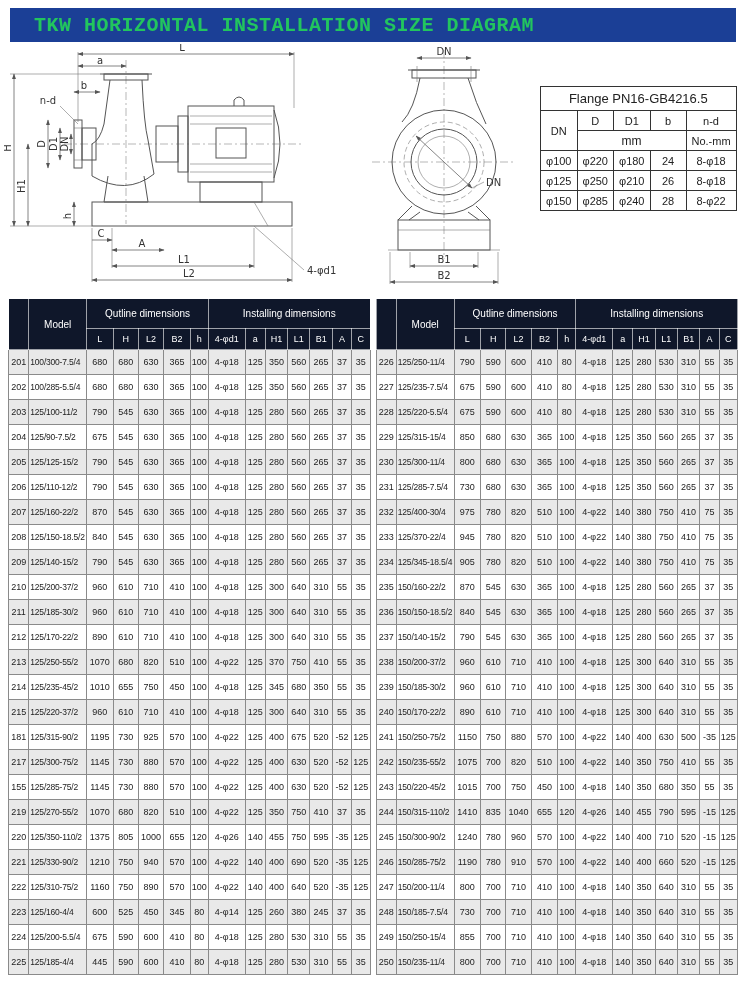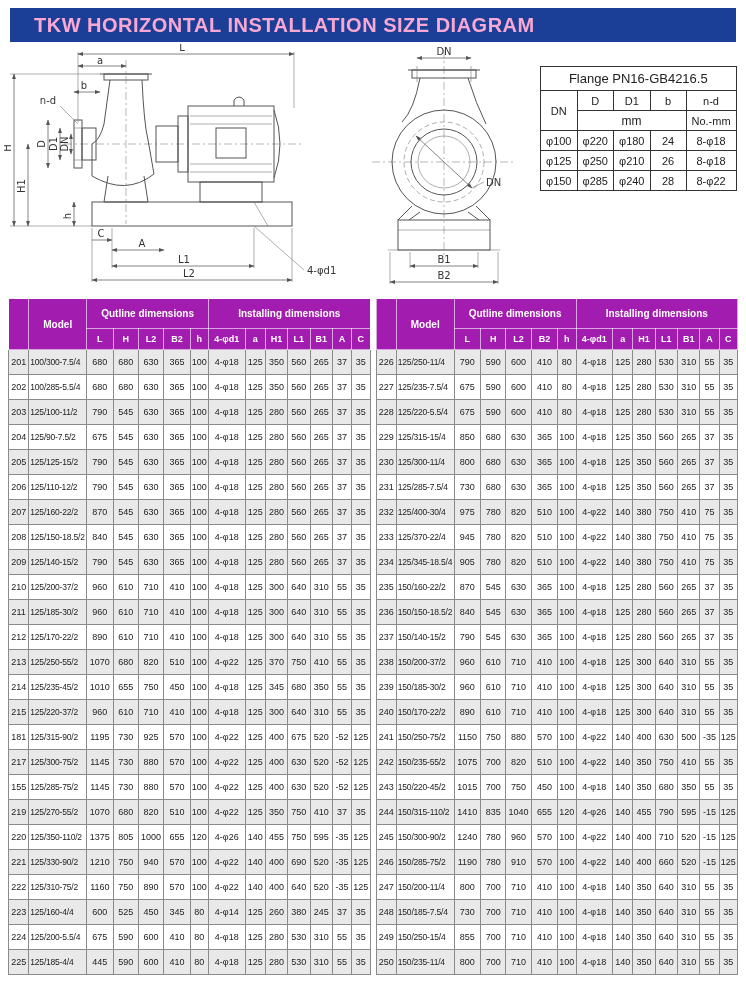--- a/index.html
+++ b/index.html
@@ -4,48 +4,48 @@
 <style>
   * { margin:0; padding:0; box-sizing:border-box; }
   html,body { width:746px; background:#ffffff; font-family:"Liberation Sans", sans-serif; }
   body { position:relative; height:1000px; overflow:hidden; }
 
   
   .banner {
     margin:8px 10px 0 10px; height:34px; background:#1b3f96;
     display:flex; align-items:center; padding-left:24px;
   }
-  .banner h1 { color:#f9a8d4; font-size:20px; letter-spacing:0.5px; font-weight:bold; }
+  .banner h1 { color:#22c55e; font-size:20px; letter-spacing:0.5px; font-weight:bold;font-family:Liberation Mono, monospace; }
 
   
   .diagrams { display:flex; height:250px; margin:2px 4px 0 4px; }
   .svgbox { flex:none; }
   svg text { font-family:"DejaVu Sans", sans-serif; font-size:10px; fill:#333; }
   svg .dim  { stroke:#666; stroke-width:0.8; fill:none; }
   svg .part { stroke:#555; stroke-width:1; fill:none; }
   svg .cl   { stroke:#888; stroke-width:0.6; stroke-dasharray:8 3 2 3; fill:none; }
   svg .thin { stroke:#777; stroke-width:0.6; fill:none; }
 
   
-  .flange-wrap { margin-top:22px; margin-left:6px; }
+  .flange-wrap { margin-top:42px; margin-left:6px; }
   table.flange { border-collapse:collapse; }
   table.flange td {
     border:1px solid #333; color:#222; text-align:center;
     font-size:11px; padding:2px 5px; height:20px; min-width:36px;
   }
   table.flange td.f-title { font-size:13px; height:24px; }
   table.flange td.f-unit { font-size:12px; }
   table.flange td.f-unit-small { font-size:11px; }
 
   
   .main-tables { display:flex; gap:5px; margin:4px 8px 0 8px; }
   .half { flex:1 1 0; }
   table.main { border-collapse:collapse; width:100%; table-layout:fixed; border:1.5px solid #333; }
   table.main th {
-    background:#a21caf; color:#ffffff; font-weight:bold;
+    background:#0f172a; color:#ffffff; font-weight:normal;
     border:1px solid rgba(255,255,255,0.6); font-size:9px; padding:0;
   }
   table.main th.group { height:30px; font-size:10px; }
   table.main th.sub { height:21px; }
   table.main th.modelcol { font-size:10px; }
   table.main td {
     border:1px solid #8a8a8a; color:#222; text-align:center;
     font-size:9px; height:25px; padding:0 1px;
     overflow:hidden; white-space:nowrap;
   }

